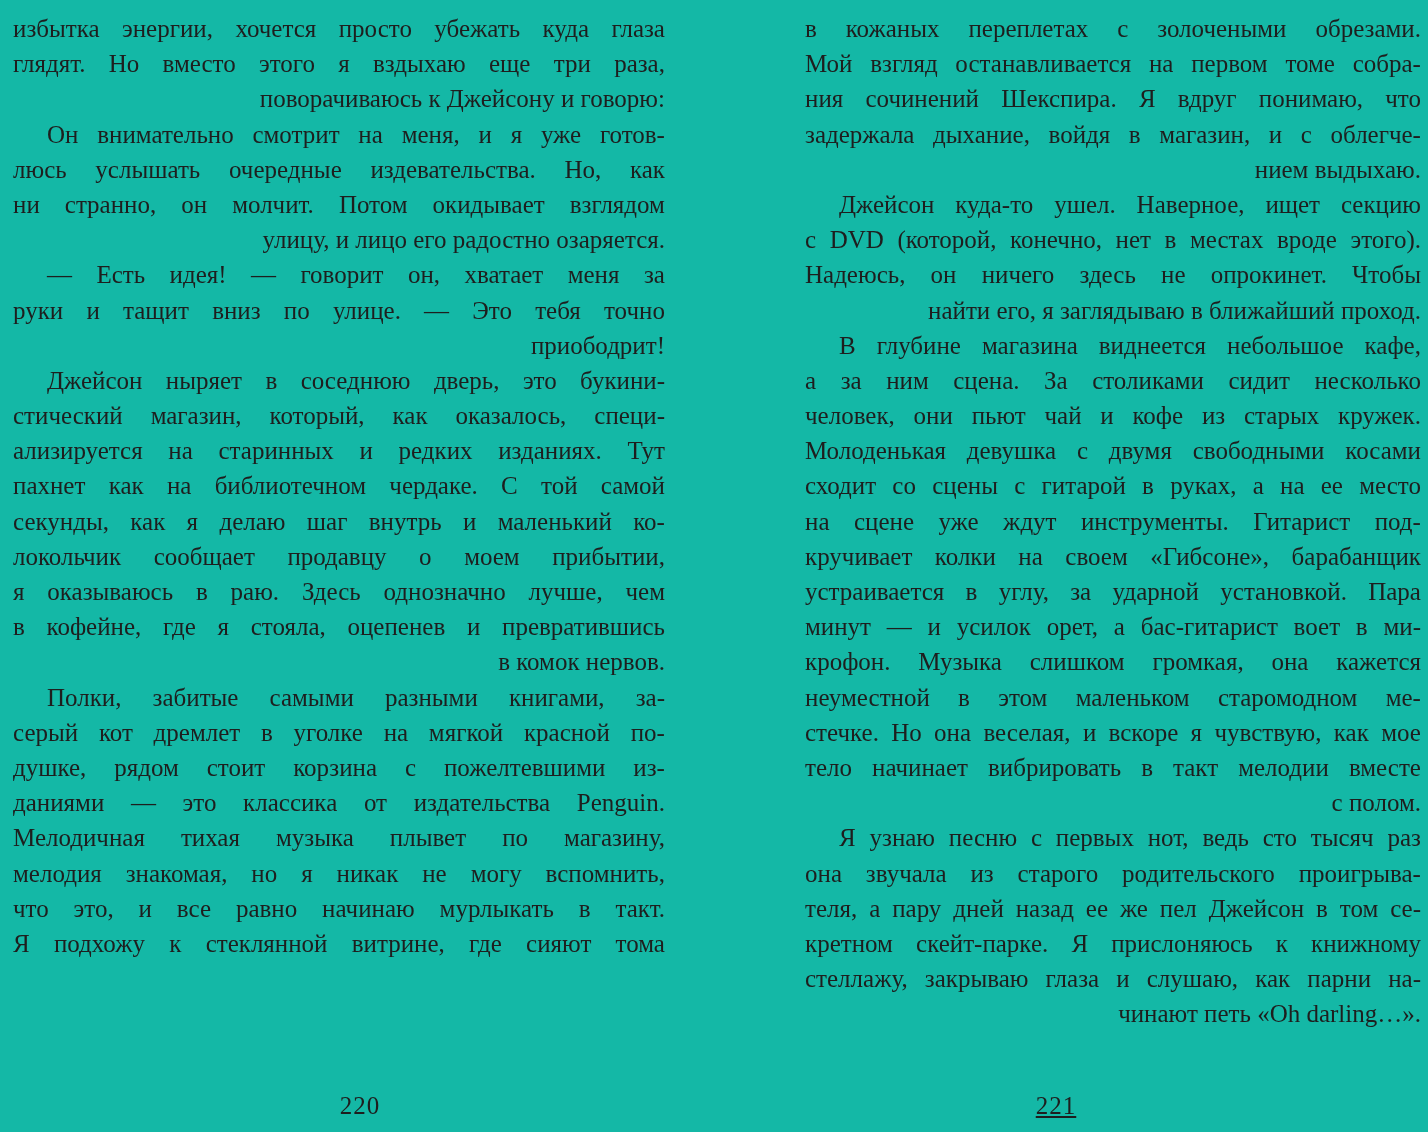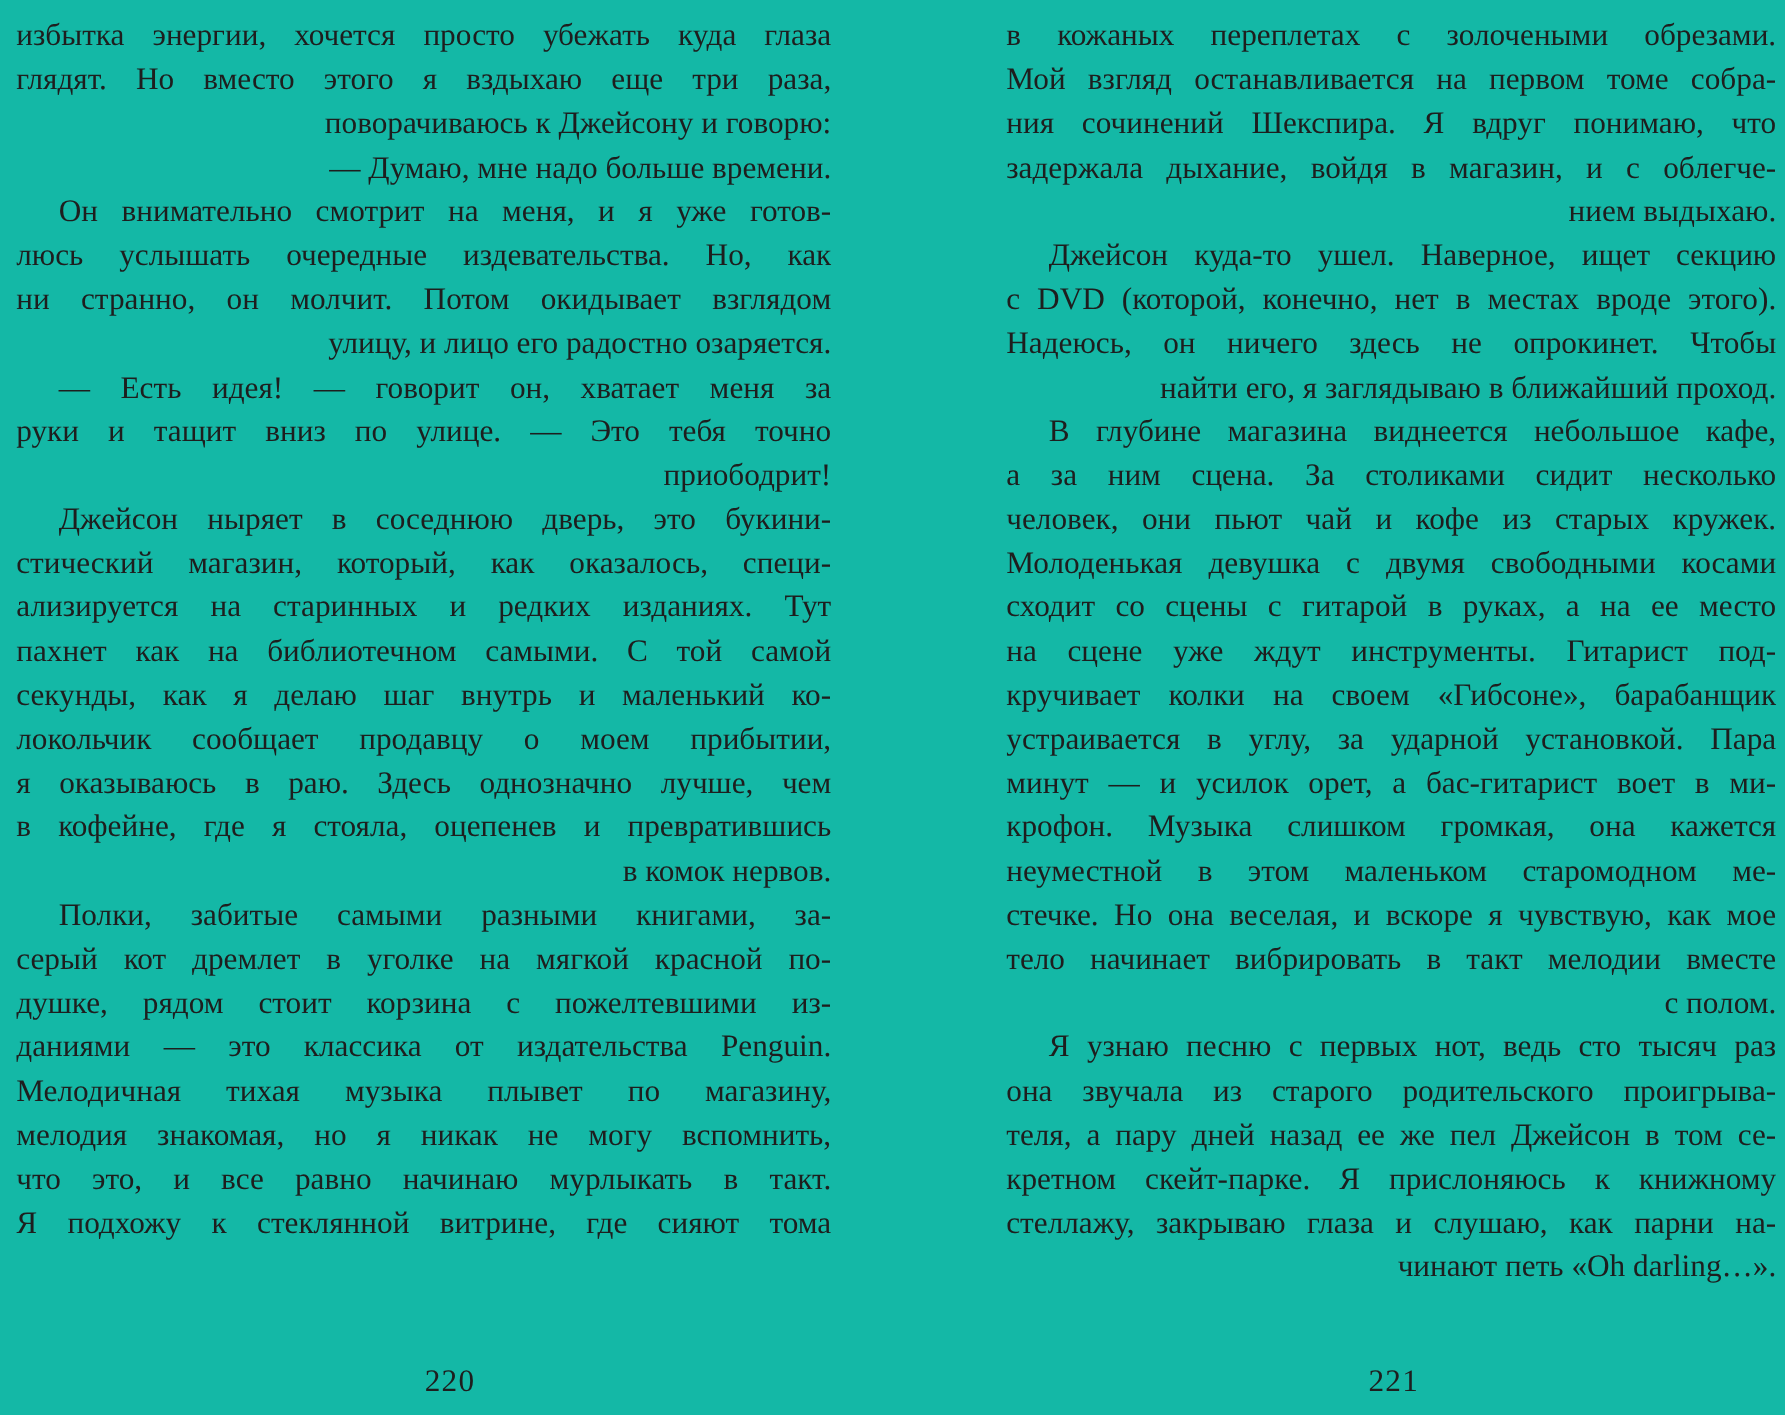--- a/index.html
+++ b/index.html
@@ -32,21 +32,21 @@
   .line span { white-space: pre; }
   .page-number {
     position: absolute;
     top: 1091px;
     font-size: 25px;
     line-height: 30px;
     transform: translateX(-50%);
     letter-spacing: 1px;
   }
   .page-number.left  { left: 316px; margin-left: 44px; }
-  .page-number.right { left: 1115px; }
+  .page-number.right { left: 1056px; text-decoration: underline; }
 </style>
 </head>
 <body>
 
 <div class="spread">
 
   <div class="page-text left">
       <div class="line">
         <span>избытка</span>
         <span>энергии,</span>
@@ -61,21 +61,20 @@
         <span>Но</span>
         <span>вместо</span>
         <span>этого</span>
         <span>я</span>
         <span>вздыхаю</span>
         <span>еще</span>
         <span>три</span>
         <span>раза,</span>
       </div>
       <div class="line plain">поворачиваюсь к Джейсону и говорю:</div>
-      <div class="line indent plain">— Думаю, мне надо больше времени.</div>
       <div class="line indent">
         <span>Он</span>
         <span>внимательно</span>
         <span>смотрит</span>
         <span>на</span>
         <span>меня,</span>
         <span>и</span>
         <span>я</span>
         <span>уже</span>
         <span>готов-</span>
@@ -146,21 +145,21 @@
         <span>и</span>
         <span>редких</span>
         <span>изданиях.</span>
         <span>Тут</span>
       </div>
       <div class="line">
         <span>пахнет</span>
         <span>как</span>
         <span>на</span>
         <span>библиотечном</span>
-        <span>самыми.</span>
+        <span>чердаке.</span>
         <span>С</span>
         <span>той</span>
         <span>самой</span>
       </div>
       <div class="line">
         <span>секунды,</span>
         <span>как</span>
         <span>я</span>
         <span>делаю</span>
         <span>шаг</span>

